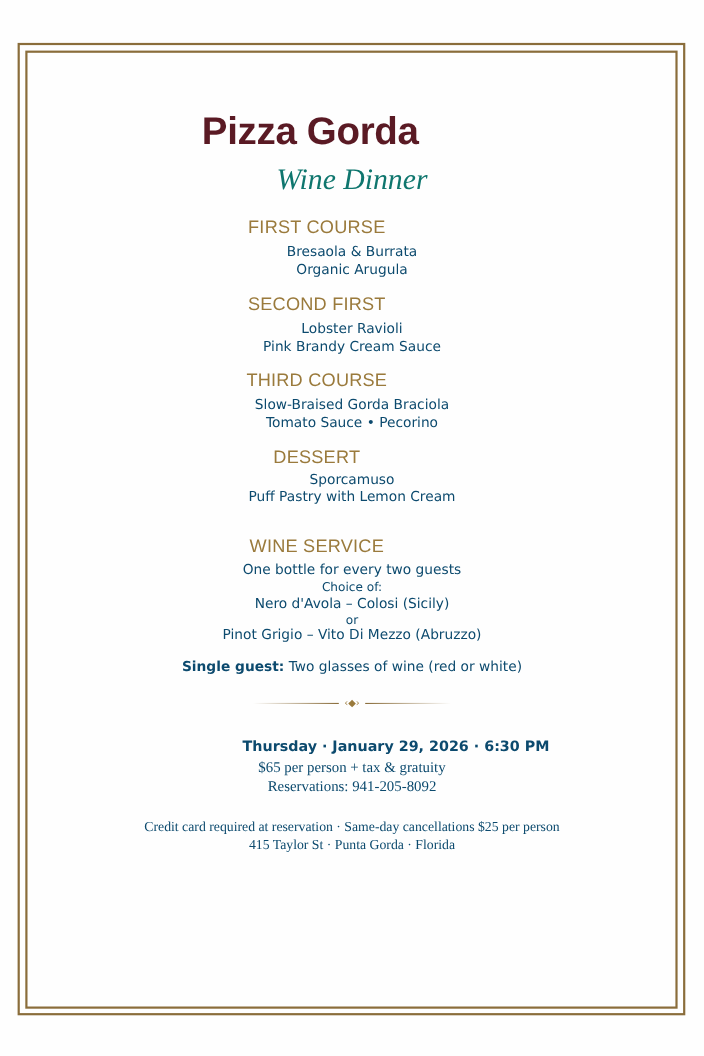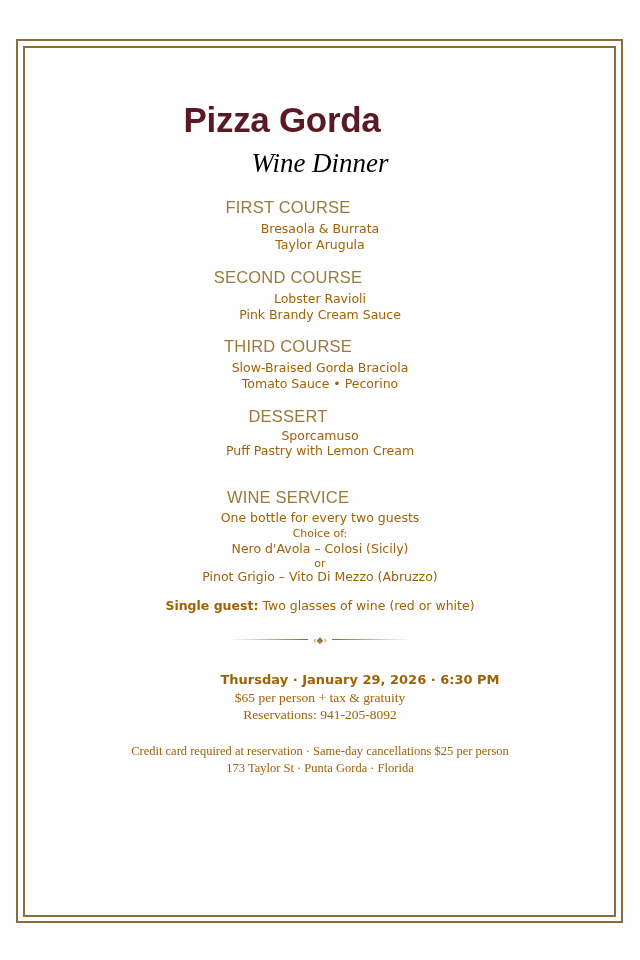--- a/index.html
+++ b/index.html
@@ -16,29 +16,29 @@
     border: 2px solid #8a6d3b; box-sizing: border-box;
   }
   .content { position: absolute; left: 0; top: 0; width: 640px; text-align: center; }
   .title {
     position: absolute; left: 0; width: 564px; top: 100px;
     font-family: "Liberation Sans", sans-serif; font-weight: bold; font-size: 35px;
     color: #5a1a24; letter-spacing: -0.3px;
   }
   .subtitle {
     position: absolute; left: 0; width: 640px; top: 148px;
-    font-family: "Liberation Serif", serif; font-style: italic; font-size: 27px; color: #000000;
+    font-family: "Liberation Serif", serif; font-style: italic; font-size: 27px; color: #0f766e;
   }
   .course-head {
     position: absolute; left: 0; width: 576px;
     font-family: "Liberation Sans", sans-serif; font-size: 16.5px; color: #9a7a3c; letter-spacing: 0.2px;
   }
   .line {
     position: absolute; left: 0; width: 640px;
-    font-family: "DejaVu Sans", sans-serif; font-size: 12.5px; color: #a16207;
+    font-family: "DejaVu Sans", sans-serif; font-size: 12.5px; color: #0c4a6e;
   }
   .line.sm { font-size: 11px; }
   .line.lib { font-family: Liberation Serif, serif; font-size: 13.5px; }
   .bold { font-weight: bold; }
   .divider {
     position: absolute; left: 230px; top: 633px; width: 180px; height: 14px;
   }
   .divider .bar {
     position: absolute; top: 6px; height: 1px; width: 78px;
   }
@@ -54,23 +54,23 @@
 
 <div class="frame-outer"></div>
 <div class="frame-inner"></div>
 
 <div class="content">
   <div class="title">Pizza Gorda</div>
   <div class="subtitle">Wine Dinner</div>
 
   <div class="course-head" style="top:198px">FIRST COURSE</div>
   <div class="line" style="top:221px">Bresaola &amp; Burrata</div>
-  <div class="line" style="top:237px">Taylor Arugula</div>
+  <div class="line" style="top:237px">Organic Arugula</div>
 
-  <div class="course-head" style="top:268px">SECOND COURSE</div>
+  <div class="course-head" style="top:268px">SECOND FIRST</div>
   <div class="line" style="top:291px">Lobster Ravioli</div>
   <div class="line" style="top:307px">Pink Brandy Cream Sauce</div>
 
   <div class="course-head" style="top:337px">THIRD COURSE</div>
   <div class="line" style="top:360px">Slow-Braised Gorda Braciola</div>
   <div class="line" style="top:376px">Tomato Sauce • Pecorino</div>
 
   <div class="course-head" style="top:407px">DESSERT</div>
   <div class="line" style="top:428px">Sporcamuso</div>
   <div class="line" style="top:443px">Puff Pastry with Lemon Cream</div>
@@ -89,14 +89,14 @@
     <div class="bar l"></div>
     <div class="orn">‹◆›</div>
     <div class="bar r"></div>
   </div>
 
   <div class="line bold" style="top:672px; font-size:13px;padding-left:40px;">Thursday · January 29, 2026 · 6:30 PM</div>
   <div class="line lib" style="top:690px">$65 per person + tax &amp; gratuity</div>
   <div class="line lib" style="top:707px">Reservations: 941-205-8092</div>
 
   <div class="line lib" style="top:744px; font-size:12.5px;">Credit card required at reservation · Same-day cancellations $25 per person</div>
-  <div class="line lib" style="top:761px; font-size:12.5px;">173 Taylor St · Punta Gorda · Florida</div>
+  <div class="line lib" style="top:761px; font-size:12.5px;">415 Taylor St · Punta Gorda · Florida</div>
 </div>
 
 </body></html>

